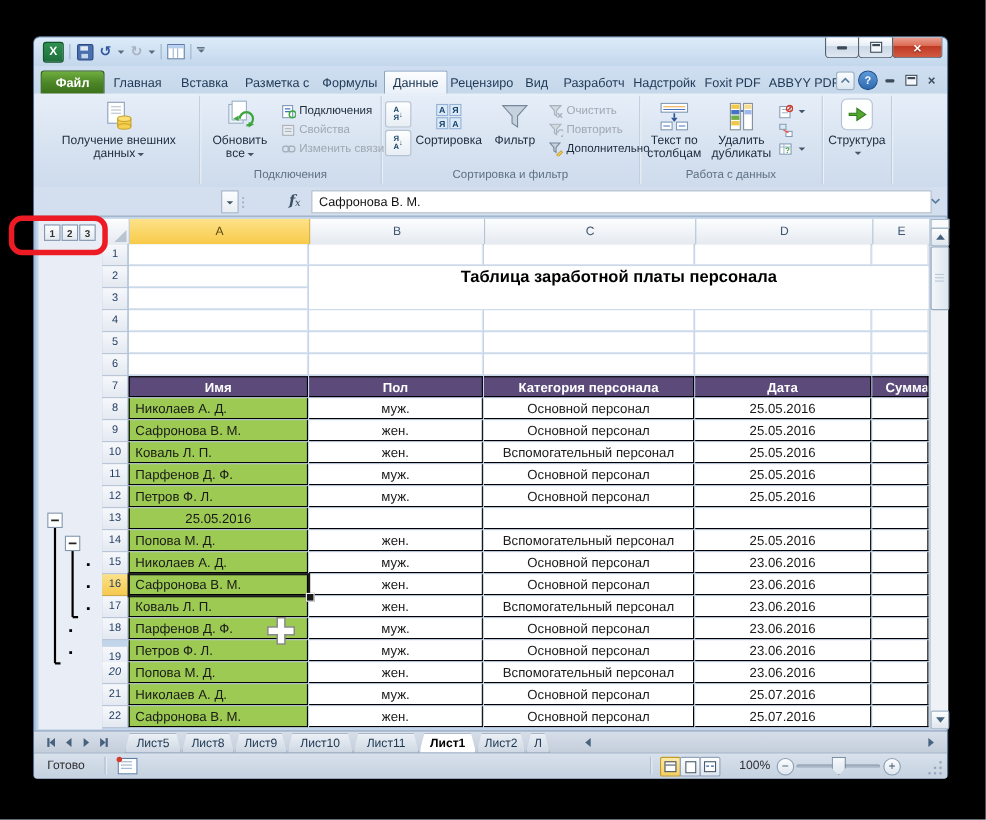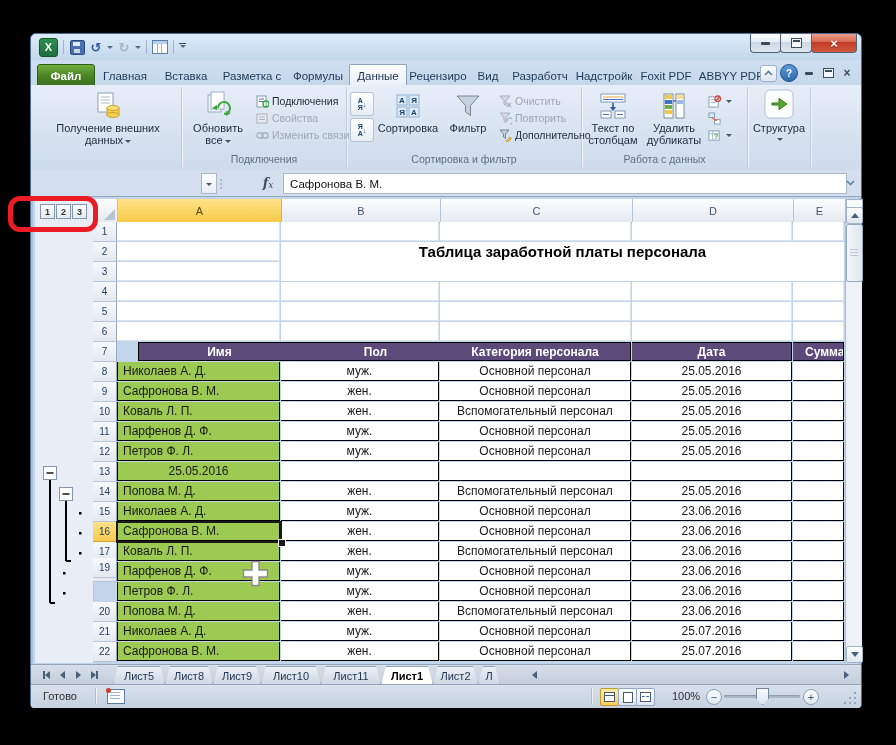--- a/index.html
+++ b/index.html
@@ -503,22 +503,22 @@
       <div class="rowhdr" style="left: 62px; top: 348px; width: 23px; height: 19px;">9</div>
       <div class="rowhdr" style="left: 62px; top: 368px; width: 23px; height: 19px;">10</div>
       <div class="rowhdr" style="left: 62px; top: 388px; width: 23px; height: 19px;">11</div>
       <div class="rowhdr" style="left: 62px; top: 408px; width: 23px; height: 19px;">12</div>
       <div class="rowhdr" style="left: 62px; top: 428px; width: 23px; height: 19px;">13</div>
       <div class="rowhdr" style="left: 62px; top: 448px; width: 23px; height: 19px;">14</div>
       <div class="rowhdr" style="left: 62px; top: 468px; width: 23px; height: 19px;">15</div>
       <div class="rowhdr sel" style="left: 62px; top: 488px; width: 23px; height: 19px;">16</div>
       <div class="rowhdr" style="left: 62px; top: 508px; width: 23px; height: 19px;">17</div>
       <div class="rowhdr" style="left: 62px; top: 528px; width: 23px; height: 19px;">18</div>
-      <div class="rowhdr" style="left: 62px; top: 524px; width: 23px; height: 19px;">19</div>
-      <div class="rowhdr" style="left: 62px; top: 568px; width: 23px; height: 19px;">20</div>
+      <div class="rowhdr" style="left: 62px; top: 554px; width: 23px; height: 19px;">19</div>
+      <div class="rowhdr" style="left: 62px; top: 568px; width: 23px; height: 19px; font-style: italic;">20</div>
       <div class="rowhdr" style="left: 62px; top: 588px; width: 23px; height: 19px;">21</div>
       <div class="rowhdr" style="left: 62px; top: 608px; width: 23px; height: 19px;">22</div>
       <div class="cell" style="left: 86px; top: 188px; width: 163px; height: 19px;"></div>
       <div class="cell" style="left: 250px; top: 188px; width: 158px; height: 19px;"></div>
       <div class="cell" style="left: 409px; top: 188px; width: 191px; height: 19px;"></div>
       <div class="cell" style="left: 601px; top: 188px; width: 160px; height: 19px;"></div>
       <div class="cell" style="left: 762px; top: 188px; width: 51px; height: 19px;"></div>
       <div class="cell" style="left: 86px; top: 208px; width: 163px; height: 19px;"></div>
       <div class="cell" style="left: 250px; top: 208px; width: 158px; height: 19px;"></div>
       <div class="cell" style="left: 409px; top: 208px; width: 191px; height: 19px;"></div>
@@ -537,22 +537,22 @@
       <div class="cell" style="left: 86px; top: 268px; width: 163px; height: 19px;"></div>
       <div class="cell" style="left: 250px; top: 268px; width: 158px; height: 19px;"></div>
       <div class="cell" style="left: 409px; top: 268px; width: 191px; height: 19px;"></div>
       <div class="cell" style="left: 601px; top: 268px; width: 160px; height: 19px;"></div>
       <div class="cell" style="left: 762px; top: 268px; width: 51px; height: 19px;"></div>
       <div class="cell" style="left: 86px; top: 288px; width: 163px; height: 19px;"></div>
       <div class="cell" style="left: 250px; top: 288px; width: 158px; height: 19px;"></div>
       <div class="cell" style="left: 409px; top: 288px; width: 191px; height: 19px;"></div>
       <div class="cell" style="left: 601px; top: 288px; width: 160px; height: 19px;"></div>
       <div class="cell" style="left: 762px; top: 288px; width: 51px; height: 19px;"></div>
-      <div class="cell t hdr7 left1" style="left: 86px; top: 308px; width: 163px; height: 19px; margin-left: 21px;">Имя</div>
-      <div class="cell t hdr7" style="left: 250px; top: 308px; width: 190px; height: 19px;">Пол</div>
+      <div class="cell t hdr7 left1" style="left: 86px; top: 308px; width: 163px; height: 19px;">Имя</div>
+      <div class="cell t hdr7" style="left: 250px; top: 308px; width: 158px; height: 19px;">Пол</div>
       <div class="cell t hdr7" style="left: 409px; top: 308px; width: 191px; height: 19px;">Категория персонала</div>
       <div class="cell t hdr7" style="left: 601px; top: 308px; width: 160px; height: 19px;">Дата</div>
       <div class="cell t hdr7" style="left: 762px; top: 308px; width: 51px; height: 19px; justify-content: flex-start; padding-left: 12px;">Сумма</div>
       <div class="cell t name left1" style="left: 86px; top: 328px; width: 163px; height: 19px;">Николаев А. Д.</div>
       <div class="cell t mid" style="left: 250px; top: 328px; width: 158px; height: 19px;">муж.</div>
       <div class="cell t mid" style="left: 409px; top: 328px; width: 191px; height: 19px;">Основной персонал</div>
       <div class="cell t mid" style="left: 601px; top: 328px; width: 160px; height: 19px;">25.05.2016</div>
       <div class="cell t" style="left: 762px; top: 328px; width: 51px; height: 19px;"></div>
       <div class="cell t name left1" style="left: 86px; top: 348px; width: 163px; height: 19px;">Сафронова В. М.</div>
       <div class="cell t mid" style="left: 250px; top: 348px; width: 158px; height: 19px;">жен.</div>

